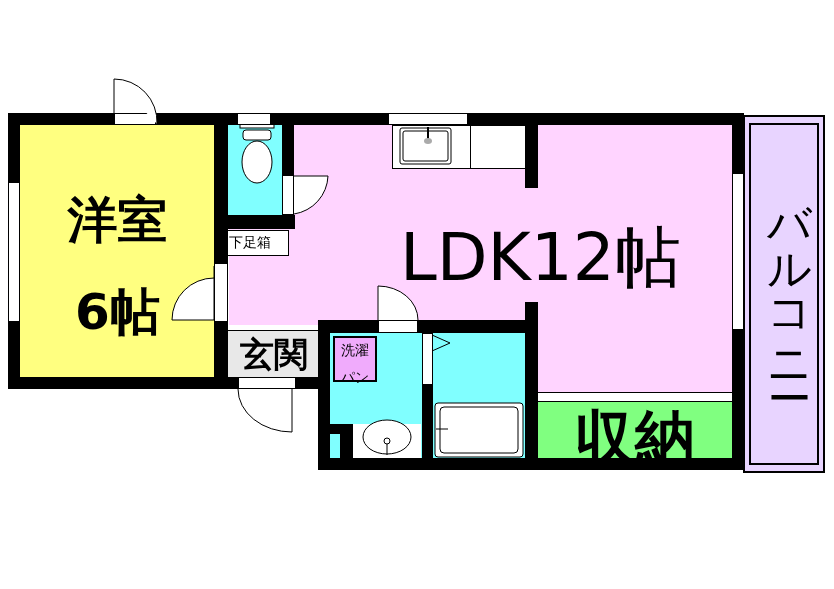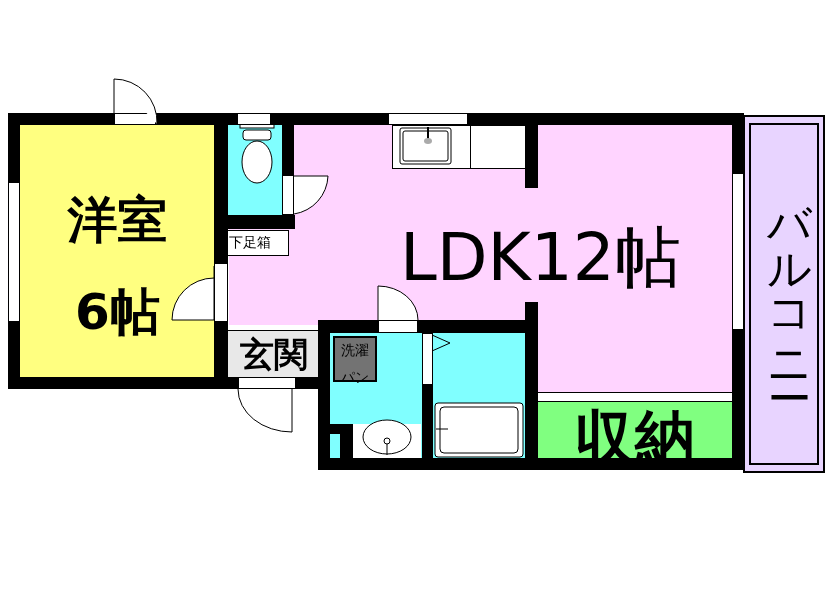--- a/index.html
+++ b/index.html
@@ -38,21 +38,21 @@
   <ellipse cx="17" cy="44" rx="15" ry="21" fill="#fff" stroke="#000"></ellipse>
 </svg>
 
 <div class="abs" style="left:227px;top:230px;width:62px;height:26px;background:#fff;border:1px solid #000;box-sizing:border-box;"></div>
 <div class="lbl" style="left:229px;top:235px;width:42px;font-size:14px;font-weight:normal;">下足箱</div>
 
 <div class="room" style="left:227px;top:330px;width:92px;height:46px;background:#E8E8E8;border-top:1px solid #000;"></div>
 <div class="lbl" style="left:232px;top:337px;width:84px;font-size:34px;">玄関</div>
 
 <div class="room" style="left:330px;top:333px;width:92px;height:125px;background:#80FFFF;"></div>
-<div class="abs" style="left:333px;top:336px;width:44px;height:46px;background:#737373;border:2px solid #000;box-sizing:border-box;">
+<div class="abs" style="left:333px;top:336px;width:44px;height:46px;background:#f0abfc;border:2px solid #000;box-sizing:border-box;">
   <div class="lbl" style="left:0;top:5px;width:40px;font-size:14px;font-weight:normal;">洗濯</div>
   <div class="lbl" style="left:0;top:32px;width:40px;font-size:14px;font-weight:normal;">パン</div>
 </div>
 <div class="abs" style="left:353px;top:424px;width:68px;height:34px;background:#fff;"></div>
 <svg style="left:362px;top:417px;" width="52" height="40">
   <ellipse cx="25" cy="20" rx="24" ry="17" fill="#fff" stroke="#000"></ellipse>
   <line x1="25" y1="24" x2="25" y2="38" stroke="#000"></line>
   <circle cx="25" cy="24" r="3" fill="#fff" stroke="#000"></circle>
 </svg>
 

